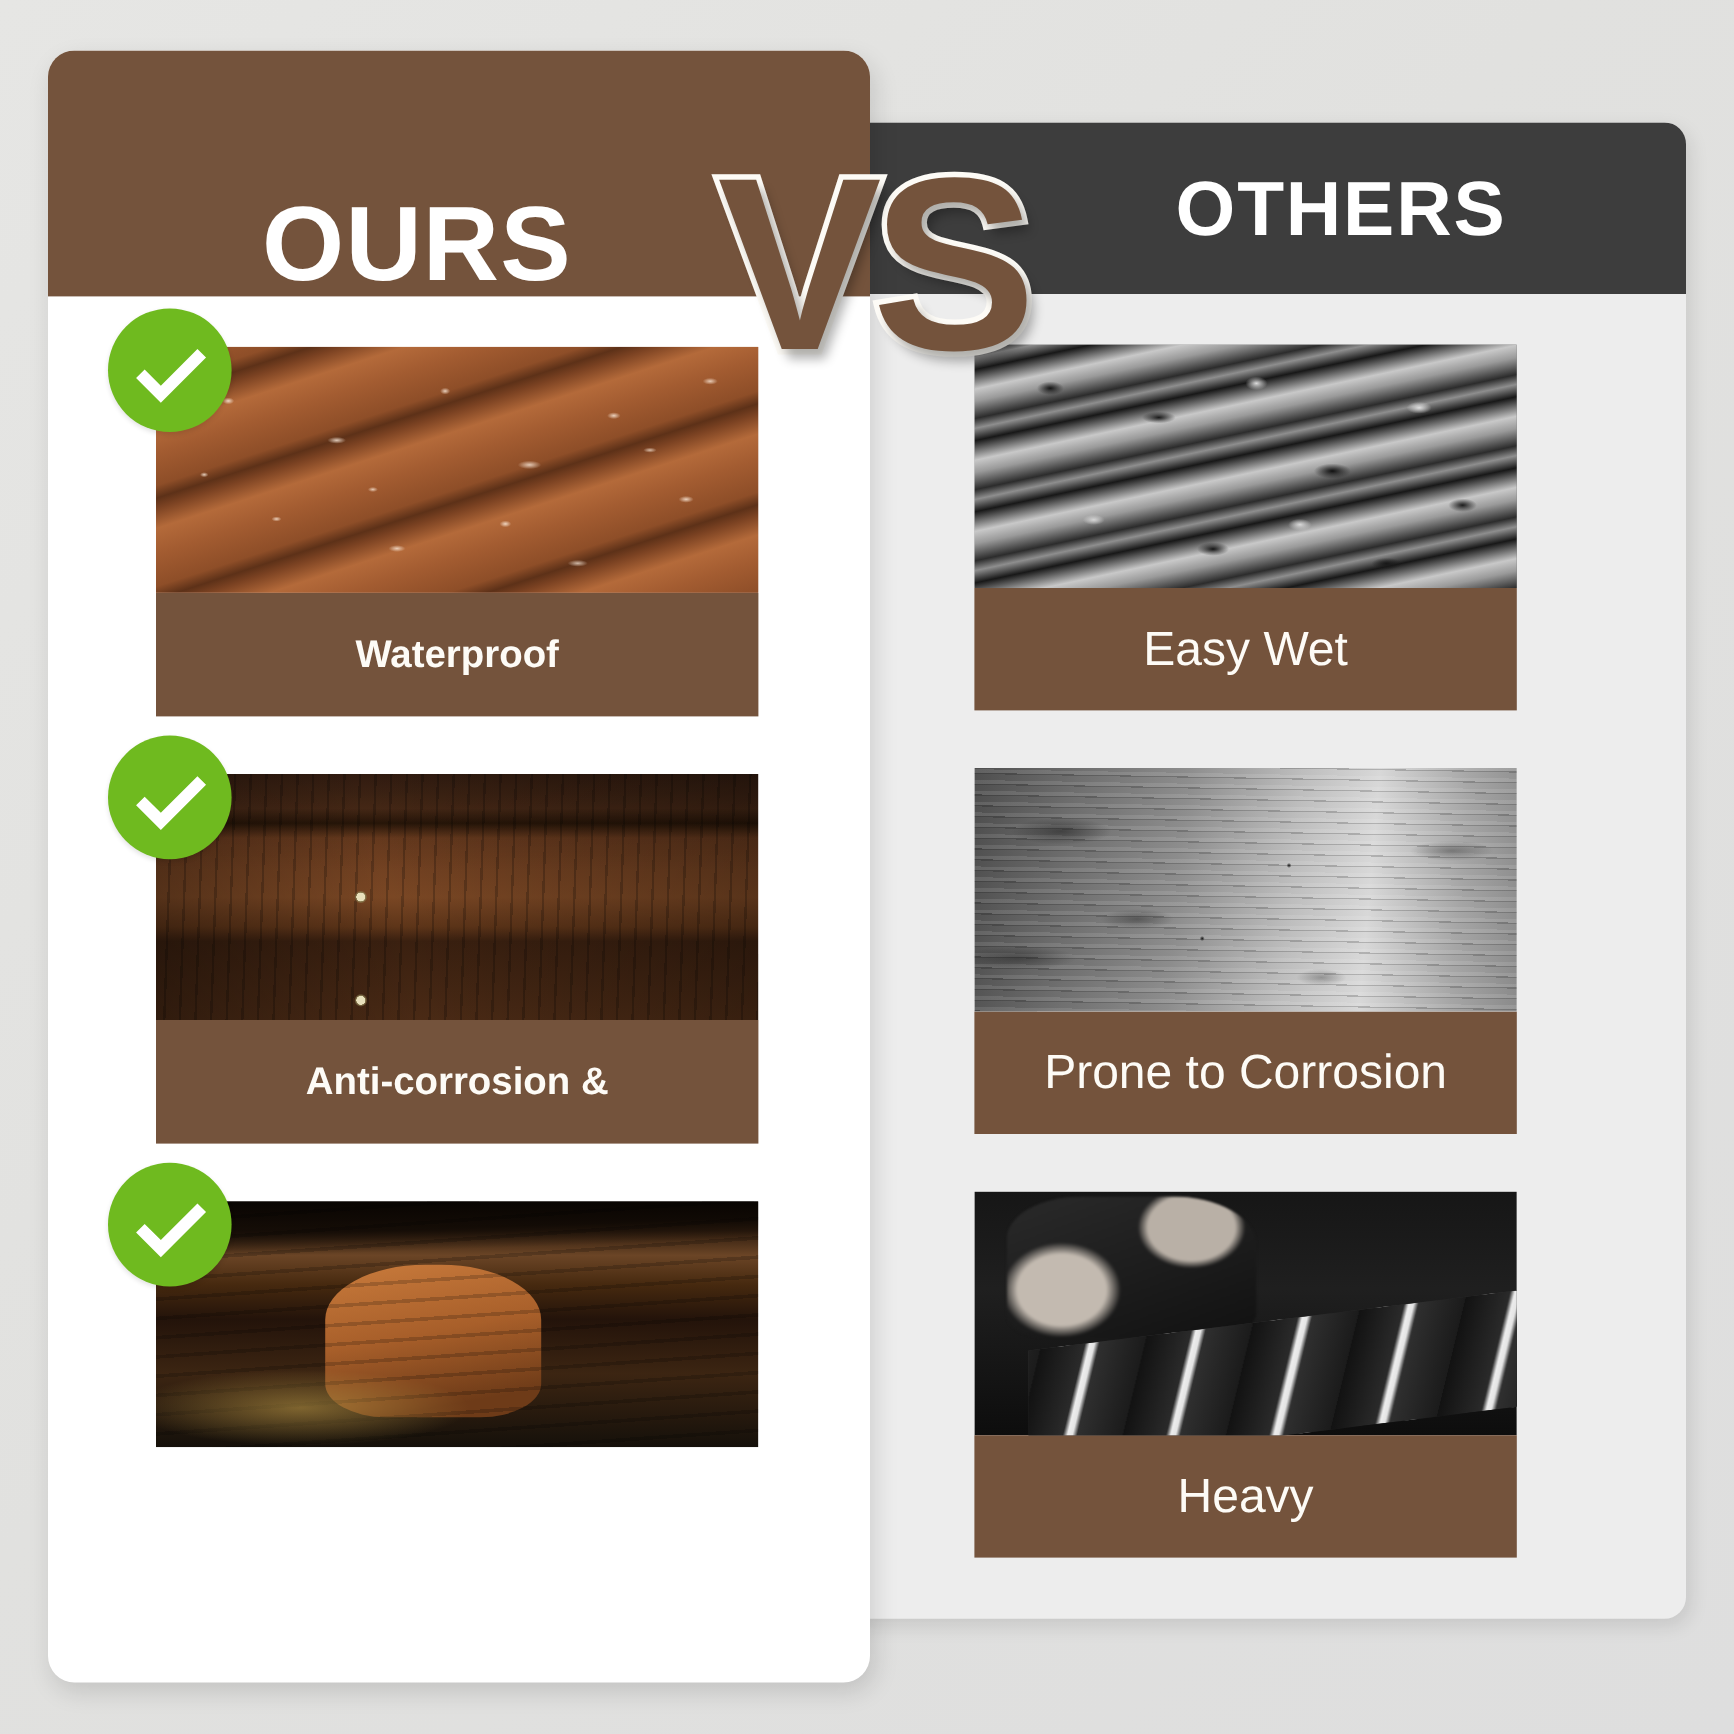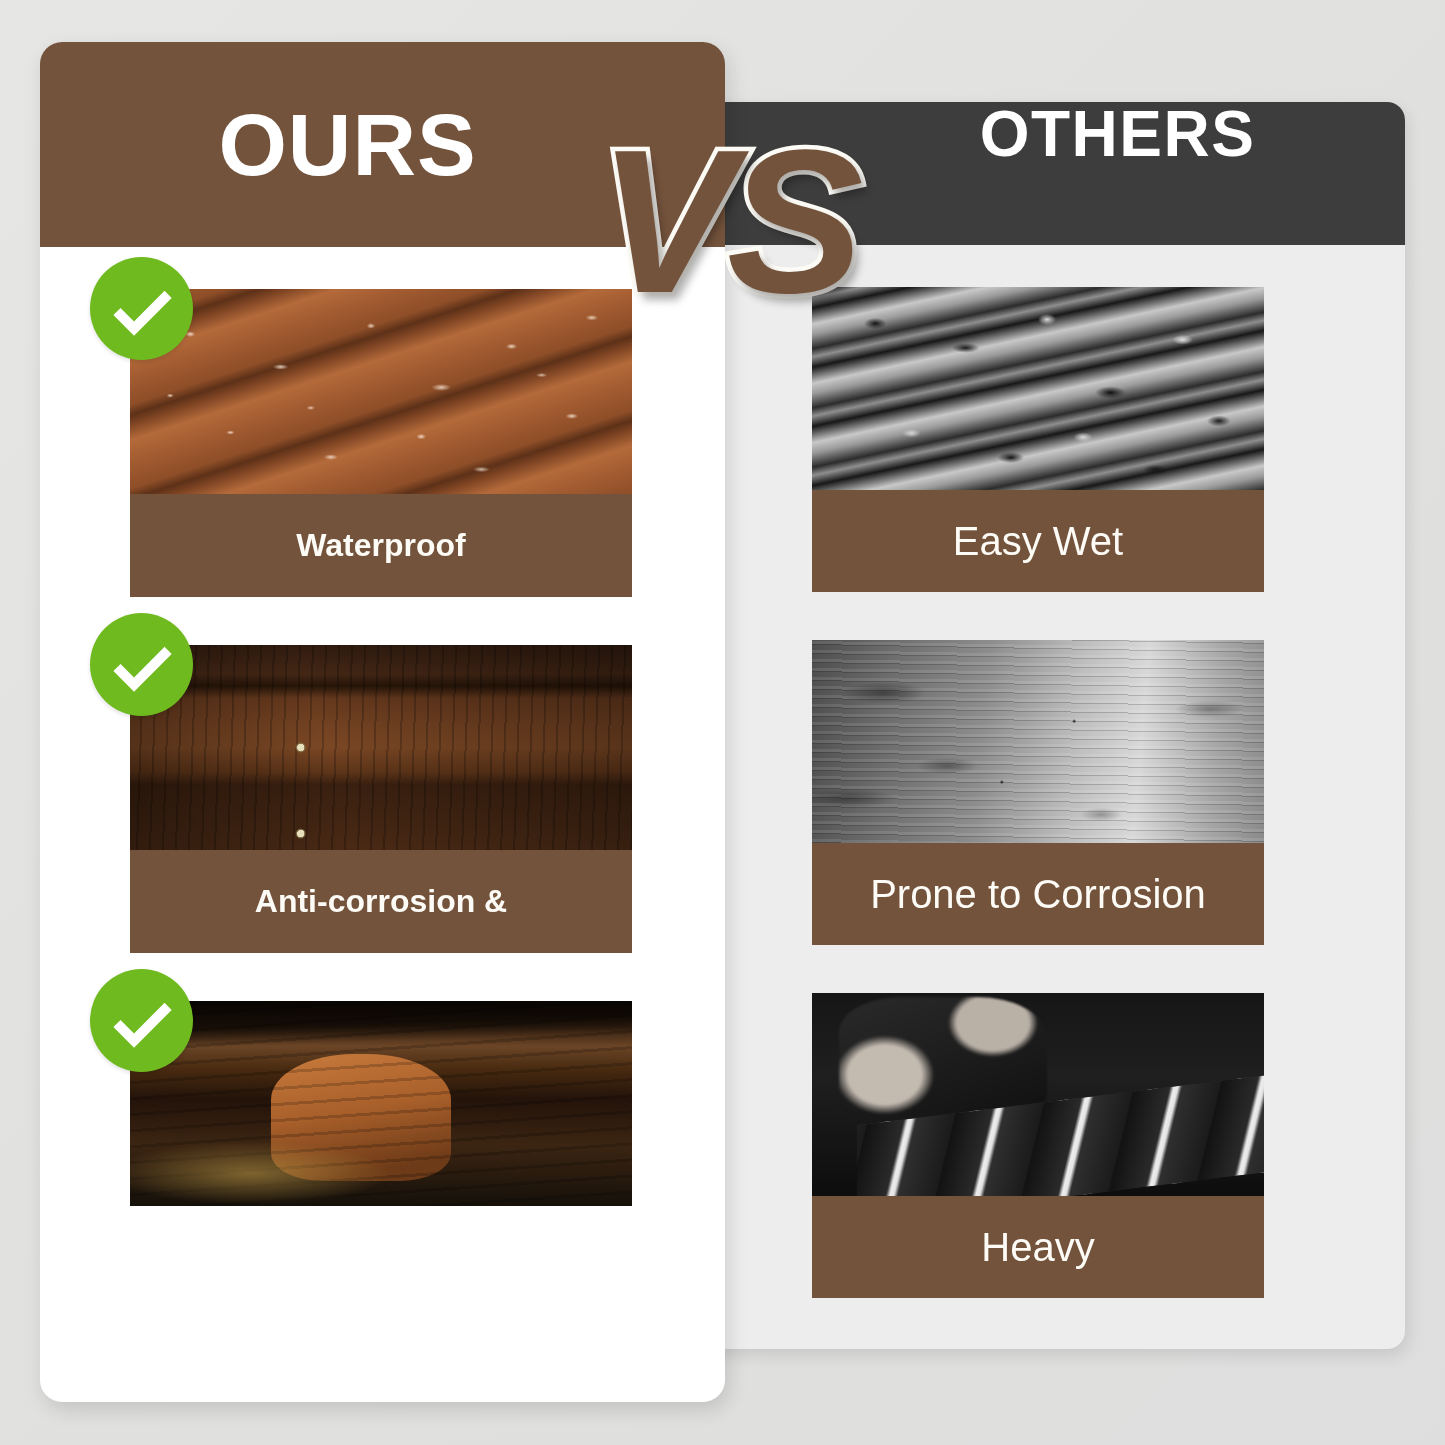--- a/index.html
+++ b/index.html
@@ -33,20 +33,21 @@
     height: 1247px;
     background: #ededed;
     border-radius: 18px;
     box-shadow: 3px 6px 16px rgba(0,0,0,0.11);
     overflow: hidden;
   }
   .others-header {
     height: 143px;
     background: #3d3d3d;
     display: flex;
+    align-items: center;
     justify-content: center;
     padding-left: 130px;
   }
   .others-header-title {
     color: #ffffff;
     font-size: 64px;
     font-weight: bold;
     letter-spacing: 1.5px;
     line-height: 1;
   }
@@ -64,21 +65,21 @@
     background: #ffffff;
     border-radius: 22px;
     box-shadow: 4px 8px 20px rgba(0,0,0,0.13);
     overflow: hidden;
     z-index: 3;
   }
   .ours-header {
     height: 205px;
     background: #74533c;
     display: flex;
-    align-items: center;
+    align-items: flex-end;
     justify-content: center;
     padding-right: 70px;
   }
   .ours-header-title {
     color: #ffffff;
     font-size: 88px;
     font-weight: bold;
     letter-spacing: 1px;
     line-height: 1;
   }
@@ -87,21 +88,20 @@
   }
 
   
   .vs-badge {
     position: absolute;
     left: 598px;
     top: 118px;
     z-index: 9;
     font-size: 205px;
     font-weight: bold;
-    font-style: italic;
     color: #74533c;
     line-height: 1;
     letter-spacing: -8px;
     -webkit-text-stroke: 9px #fdfbf6;
     paint-order: stroke fill;
     text-shadow: 6px 8px 9px rgba(0,0,0,0.30);
     user-select: none;
   }
 
   

